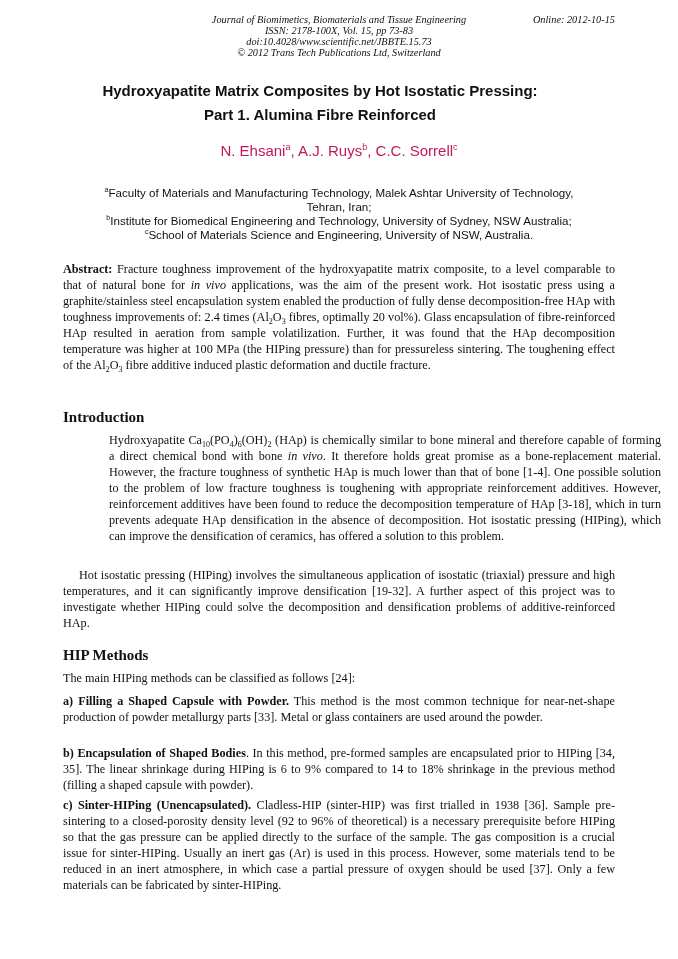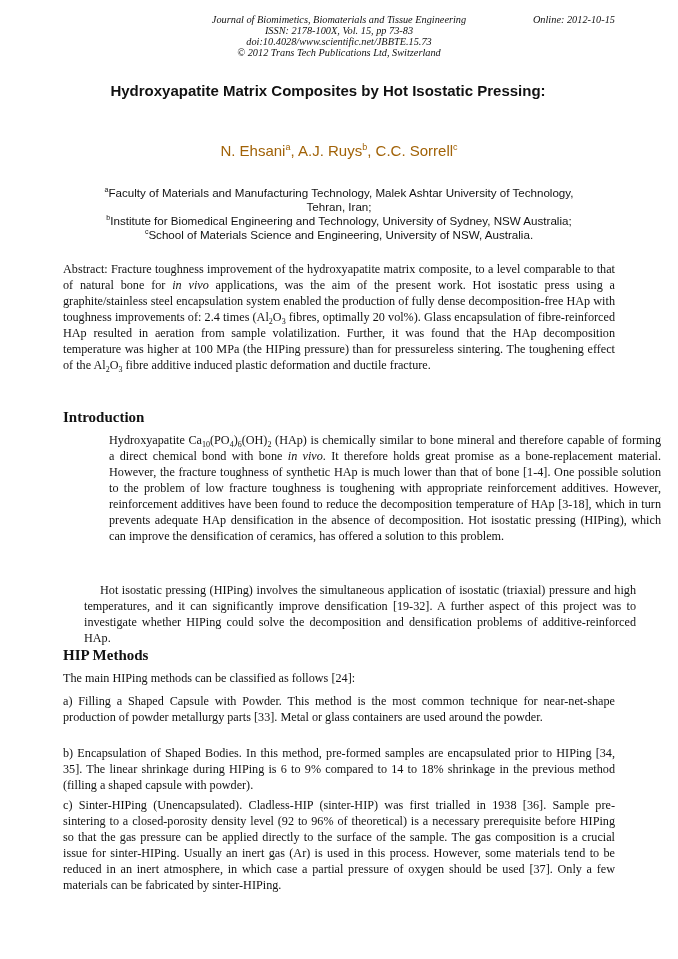--- a/index.html
+++ b/index.html
@@ -1,45 +1,46 @@
 <!DOCTYPE html>
 <html><head>
 <meta charset="utf-8">
 <style>
   html, body { margin:0; padding:0; background:#ffffff; }
   body { width:678px; height:959px; position:relative; overflow:hidden; color:#000; }
   .page { position:absolute; left:0; top:0; width:678px; height:959px; }
   .header { position:absolute; left:63px; top:14px; width:552px; font-family:"Liberation Serif", serif; font-style:italic; font-size:10.3px; line-height:11px; color:#111;text-align:center; }
   .header .online { position:absolute; right:0; top:0; }
-  .title { position:absolute; left:16px; width:624px; text-align:center; font-family:"Liberation Sans", sans-serif; font-weight:bold; font-size:15px; color:#111; }
-  .authors { position:absolute; left:0; top:142px; width:678px; text-align:center; font-family:"Liberation Sans", sans-serif; font-size:15px; color:#a16207; }
+  .title { position:absolute; left:8px; width:624px; text-align:center; font-family:"Liberation Sans", sans-serif; font-weight:bold; font-size:15px; color:#111; }
+  .authors { position:absolute; left:0; top:142px; width:678px; text-align:center; font-family:"Liberation Sans", sans-serif; font-size:15px; color:#be185d; }
   .authors sup { font-size:9px; }
   .affil { position:absolute; left:0; width:678px; text-align:center; font-family:"Liberation Sans", sans-serif; font-size:11.6px; line-height:14px; color:#111; }
   .affil sup { font-size:7px; }
   .body-text { position:absolute; left:63px; width:552px; font-family:"Liberation Serif", serif; font-size:12.2px; line-height:16px; color:#111; text-align:justify; }
   .heading { position:absolute; left:63px; font-family:"Liberation Serif", serif; font-weight:bold; font-size:15px; color:#111; }
   sub { font-size:8px; line-height:0; }
-  b { font-weight:normal; }
+  b { font-weight:bold; }
   i { font-style:italic; }
   .indent { text-indent:16px; }
 </style>
 </head>
 <body>
 
 <div class="page">
 
   <div class="header">
     <div>Journal of Biomimetics, Biomaterials and Tissue Engineering</div>
     <div>ISSN: 2178-100X, Vol. 15, pp 73-83</div>
     <div>doi:10.4028/www.scientific.net/JBBTE.15.73</div>
     <div>© 2012 Trans Tech Publications Ltd, Switzerland</div>
     <div class="online">Online: 2012-10-15</div>
   </div>
 
   <div class="title" style="top:82px;">Hydroxyapatite Matrix Composites by Hot Isostatic Pressing:</div>
+  <div class="title" style="top:106px;">Part 1.  Alumina Fibre Reinforced</div>
 
   <div class="authors">
     <span>N. Ehsani</span><sup>a</sup>, <span>A.J. Ruys</span><sup>b</sup>, <span>C.C. Sorrell</span><sup>c</sup>
   </div>
 
   <div class="affil" style="top:183px;">
     <sup>a</sup><span>Faculty of Materials and Manufacturing Technology, Malek Ashtar University of Technology,</span><br>
     <span>Tehran, Iran;</span>
   </div>
   <div class="affil" style="top:211px;">
@@ -52,21 +53,21 @@
   <div class="body-text" style="top:261px;">
     <b>Abstract:</b><span>  Fracture toughness improvement of the hydroxyapatite matrix composite, to a level comparable to that of natural bone for </span><i>in vivo</i><span> applications, was the aim of the present work.  Hot isostatic press using a graphite/stainless steel encapsulation system enabled the production of fully dense decomposition-free HAp with toughness improvements of: 2.4 times (Al</span><sub>2</sub><span>O</span><sub>3</sub><span> fibres, optimally 20 vol%).  Glass encapsulation of fibre-reinforced HAp resulted in aeration from sample volatilization.  Further, it was found that the HAp decomposition temperature was higher at 100 MPa (the HIPing pressure) than for pressureless sintering.  The toughening effect of the Al</span><sub>2</sub><span>O</span><sub>3</sub><span> fibre additive induced plastic deformation and ductile fracture.</span>
   </div>
 
   <div class="heading" style="top:409px;">Introduction</div>
 
   <div class="body-text" style="top:432px;margin-left:46px;">
     <span>Hydroxyapatite Ca</span><sub>10</sub><span>(PO</span><sub>4</sub><span>)</span><sub>6</sub><span>(OH)</span><sub>2</sub><span> (HAp) is chemically similar to bone mineral and therefore capable of forming a direct chemical bond with bone </span><i>in vivo</i><span>.  It therefore holds great promise as a bone-replacement material.  However, the fracture toughness of synthetic HAp is much lower than that of bone [1-4].  One possible solution to the problem of low fracture toughness is toughening with appropriate reinforcement additives.  However, reinforcement additives have been found to reduce the decomposition temperature of HAp [3-18], which in turn prevents adequate HAp densification in the absence of decomposition.  Hot isostatic pressing (HIPing), which can improve the densification of ceramics, has offered a solution to this problem.</span>
   </div>
 
-  <div class="body-text indent" style="top:582px;margin-left:21px;">Hot isostatic pressing (HIPing) involves the simultaneous application of isostatic (triaxial) pressure and high temperatures, and it can significantly improve densification [19-32].  A further aspect of this project was to investigate whether HIPing could solve the decomposition and densification problems of additive-reinforced HAp.</div>
+  <div class="body-text indent" style="top:567px;">Hot isostatic pressing (HIPing) involves the simultaneous application of isostatic (triaxial) pressure and high temperatures, and it can significantly improve densification [19-32].  A further aspect of this project was to investigate whether HIPing could solve the decomposition and densification problems of additive-reinforced HAp.</div>
 
   <div class="heading" style="top:647px;">HIP Methods</div>
 
   <div class="body-text" style="top:670px;">The main HIPing methods can be classified as follows [24]:</div>
 
   <div class="body-text" style="top:693px;">
     <b>a) Filling a Shaped Capsule with Powder.</b><span>  This method is the most common technique for near-net-shape production of powder metallurgy parts [33].  Metal or glass containers are used around the powder.</span>
   </div>
 
   <div class="body-text" style="top:745px;">

